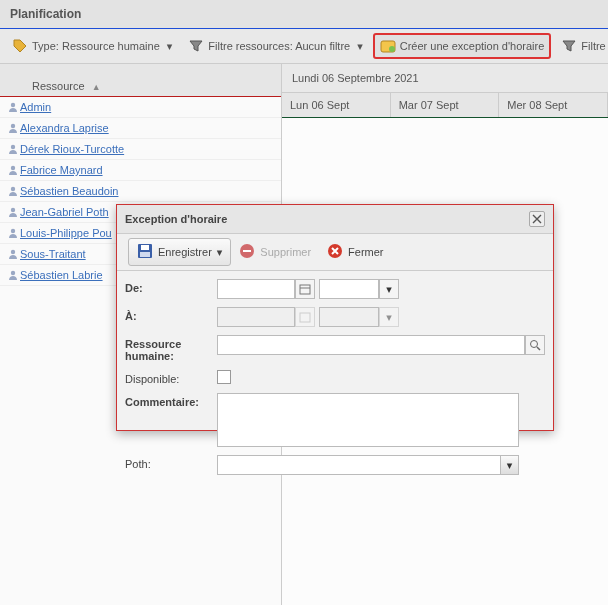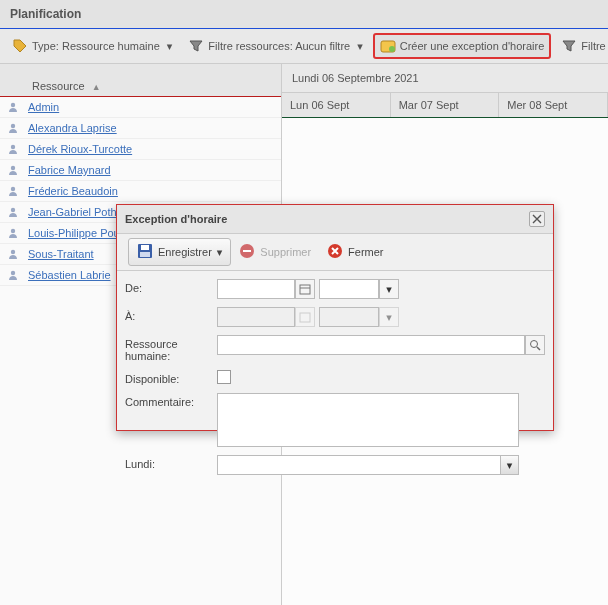--- a/index.html
+++ b/index.html
@@ -13,21 +13,21 @@
     border-radius: 3px; white-space: nowrap; color: #555; }
   .toolbtn .chev { margin-left: 3px; }
   .toolbtn.highlight { border: 2px solid #d33; background: #e0e0e0; padding: 3px 5px; }
   .toolicon { width: 16px; height: 16px; display: inline-flex; align-items:center; justify-content:center;}
   .main { display:flex; height: calc(100% - 58px); }
   .left { width: 282px; border-right:1px solid #ccc; display:flex; flex-direction:column; }
   .left .colhdr { padding:16px 10px 4px 32px; font-size:11px; color:#555;
     border-bottom:1px solid #b91c1c; background:#e6e6e6; }
   .left .colhdr .sort { margin-left:4px; color:#888; font-size:9px;}
   .list { flex:1; background:#fafafa; }
-  .row { display:flex; align-items:center; gap:8px; padding:3px 6px;
+  .row { display:flex; align-items:center; gap:0; padding:3px 6px;
     border-bottom:1px solid #eee; }
   .row .ricon { width:14px;height:14px; display:inline-flex;align-items:center;justify-content:center;}
   .row a { color:#3b6fbb; text-decoration:underline; }
   .right { flex:1; display:flex; flex-direction:column; }
   .weektitle { padding:8px 10px; color:#555; border-bottom:1px solid #ccc; background:#e9e9e9; }
   .dayhdr { display:flex; background:#e6e6e6; border-bottom:1px solid #14532d; }
   .daycell { flex:1; padding:6px 8px; border-right:1px solid #ccc; color:#555; white-space:nowrap;}
   .grid { flex:1; background:#fcfcfc; }
 
   .dialog { position:absolute; left:116px; top:204px; width:438px; height:227px;
@@ -38,21 +38,21 @@
   .dlgclose { width:16px;height:16px;border:1px solid #aaa;background:#eee;
     display:inline-flex;align-items:center;justify-content:center;border-radius:2px;}
   .dlgtoolbar { display:flex; align-items:center; padding:4px 11px;
     background:#f0f0f0; border-bottom:1px solid #ccc; }
   .dlgbtn { display:inline-flex; align-items:center; gap:5px; padding:4px 8px;
     border-radius:3px; color:#444; }
   .dlgbtn.enabled { border:1px solid #bbb; background:linear-gradient(#fafafa,#e5e5e5);}
   .dlgbtn.disabled { color:#aaa; }
   .dlgbody { padding:8px; }
   .frow { display:flex; align-items:flex-start; margin-bottom:8px; }
-  .flabel { width:92px; font-weight:normal; color:#444; padding-top:3px; }
+  .flabel { width:92px; font-weight:bold; color:#444; padding-top:3px; }
   .finput { border:1px solid #bbb; background:#fff; height:20px; padding:0 3px; }
   .finput.disabled { background:#efefef; color:#aaa; }
   .datebox { width:78px; }
   .timebox { width:60px; }
   .iconbtn { width:20px;height:20px;border:1px solid #bbb;background:#f4f4f4;
     display:inline-flex;align-items:center;justify-content:center;}
   .search-row .finput { flex:1; }
   .checkbox { width:14px;height:14px;border:1px solid #999;background:#fff;}
   .textarea { width:302px; height:54px; border:1px solid #bbb; background:#fff; resize:none;}
   .select { width:302px; height:20px; border:1px solid #bbb; background:#fff; position:relative;}
@@ -145,21 +145,21 @@
           </span>
           <a>Fabrice Maynard</a>
         </div>
         <div class="row">
           <span class="ricon">
             <svg width="12" height="12" viewBox="0 0 12 12">
               <circle cx="6" cy="4" r="2.2" fill="#9aa8c4"></circle>
               <path d="M2 11c0-2.5 2-4 4-4s4 1.5 4 4" fill="#9aa8c4"></path>
             </svg>
           </span>
-          <a>Fréderic Beaudoin</a>
+          <a>Sébastien Beaudoin</a>
         </div>
         <div class="row">
           <span class="ricon">
             <svg width="12" height="12" viewBox="0 0 12 12">
               <circle cx="6" cy="4" r="2.2" fill="#9aa8c4"></circle>
               <path d="M2 11c0-2.5 2-4 4-4s4 1.5 4 4" fill="#9aa8c4"></path>
             </svg>
           </span>
           <a>Jean-Gabriel Poth</a>
         </div>
@@ -279,21 +279,21 @@
     </div>
     <div class="frow">
       <div class="flabel" style="font-weight:normal">Disponible:</div>
       <span class="checkbox"></span>
     </div>
     <div class="frow">
       <div class="flabel">Commentaire:</div>
       <textarea class="textarea" style=""></textarea>
     </div>
     <div class="frow">
-      <div class="flabel" style="font-weight:normal">Lundi:</div>
+      <div class="flabel" style="font-weight:normal">Poth:</div>
       <div class="select">
         <span class="selbtn">
             <span>▾</span>
           </span>
       </div>
     </div>
   </div>
 </div>
 
 </body></html>

